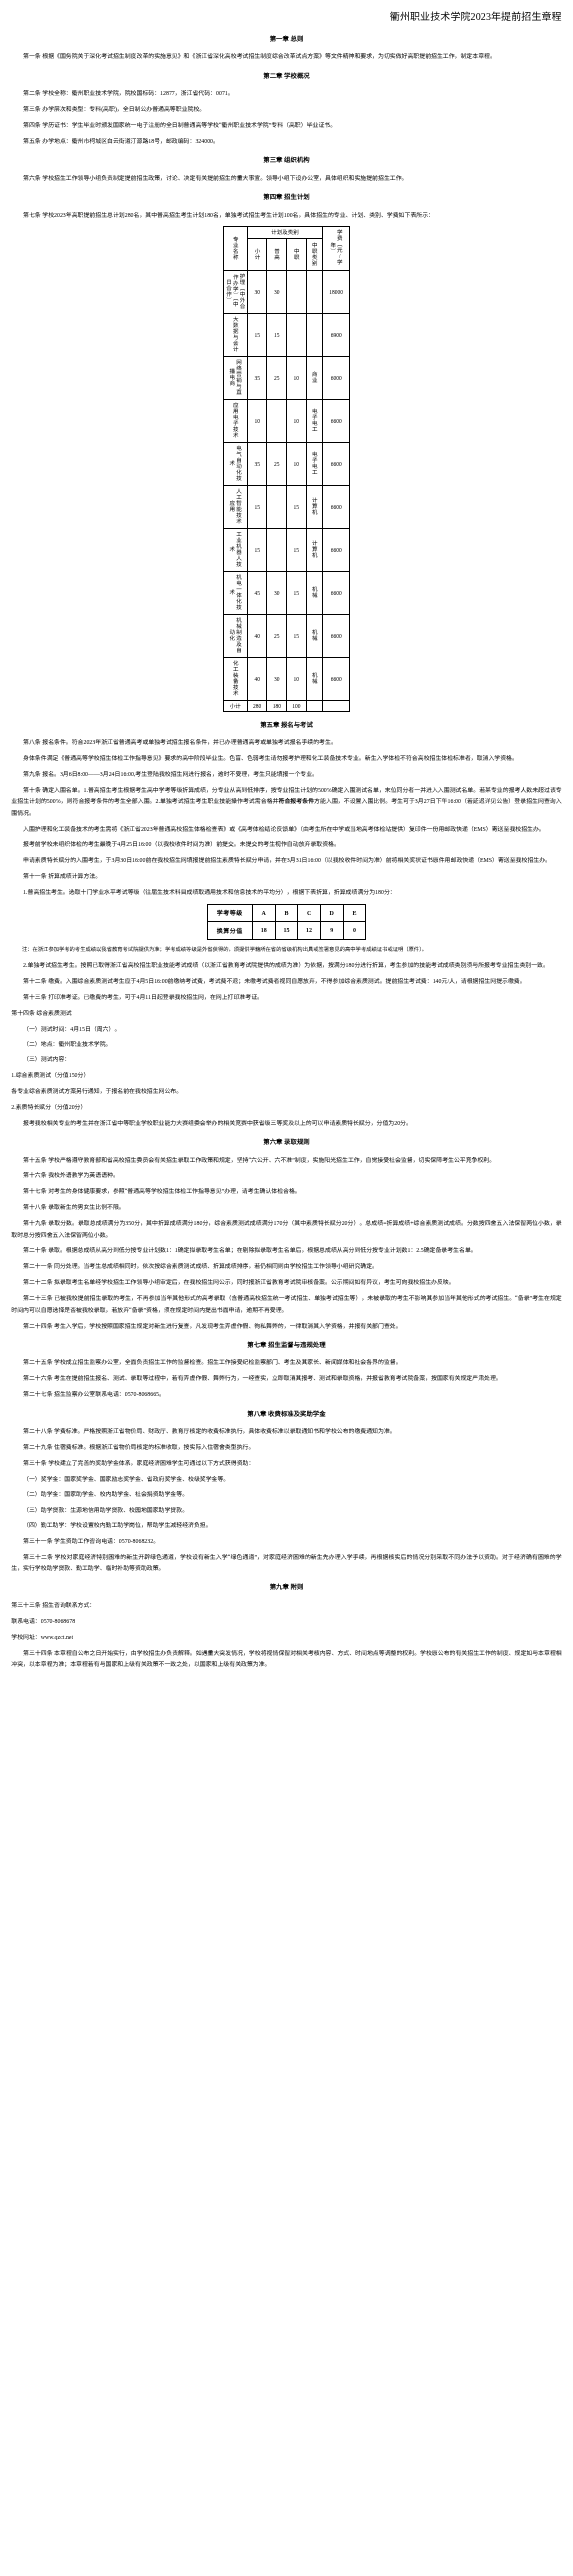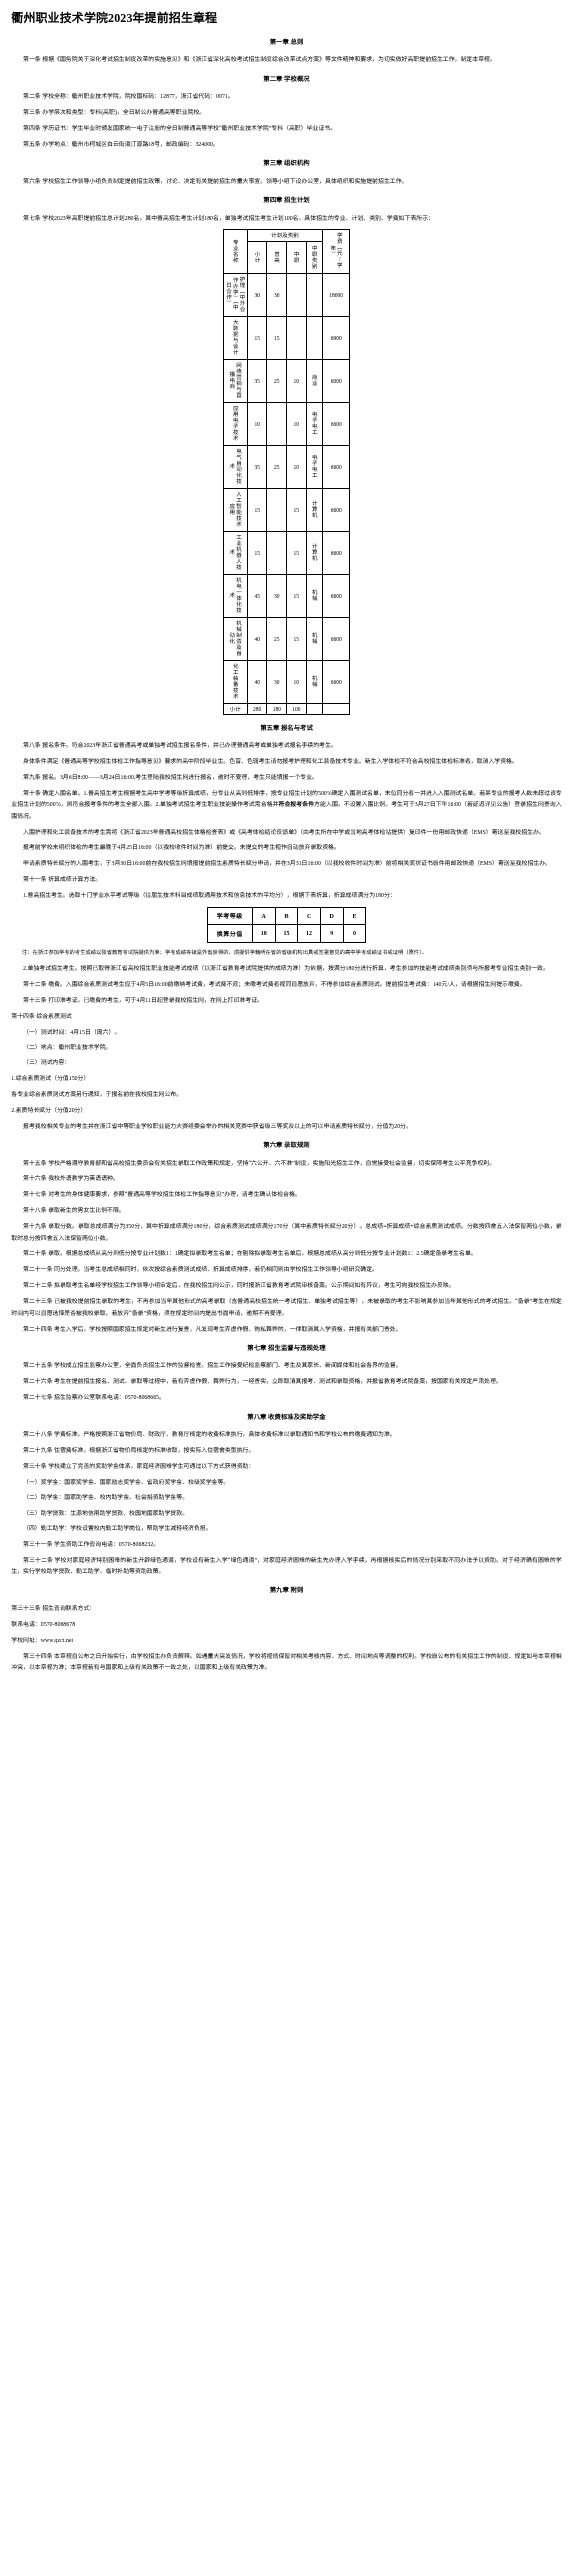--- a/index.html
+++ b/index.html
@@ -15,23 +15,23 @@
     min-height: 2988px;
     position: relative;
     -webkit-font-smoothing: antialiased;
   }
   .page {
     width: 573px;
     box-sizing: border-box;
     padding: 3.1px 11.3px 5.2px 11.3px;
   }
   .doc-title {
-    text-align: left;
-    font-size: 12px;
-    font-weight: bold;
+    text-align: right;
+    font-size: 10px;
+    font-weight: normal;
     letter-spacing: 0.1px;
     margin: 6.2px 0 9.3px 0;
     line-height: 1.5;
   }
   .chapter {
     text-align: center;
     font-size: 6.4px;
     font-weight: bold;
     margin: 8.2px 0 7.2px 0;
     line-height: 1.6;

